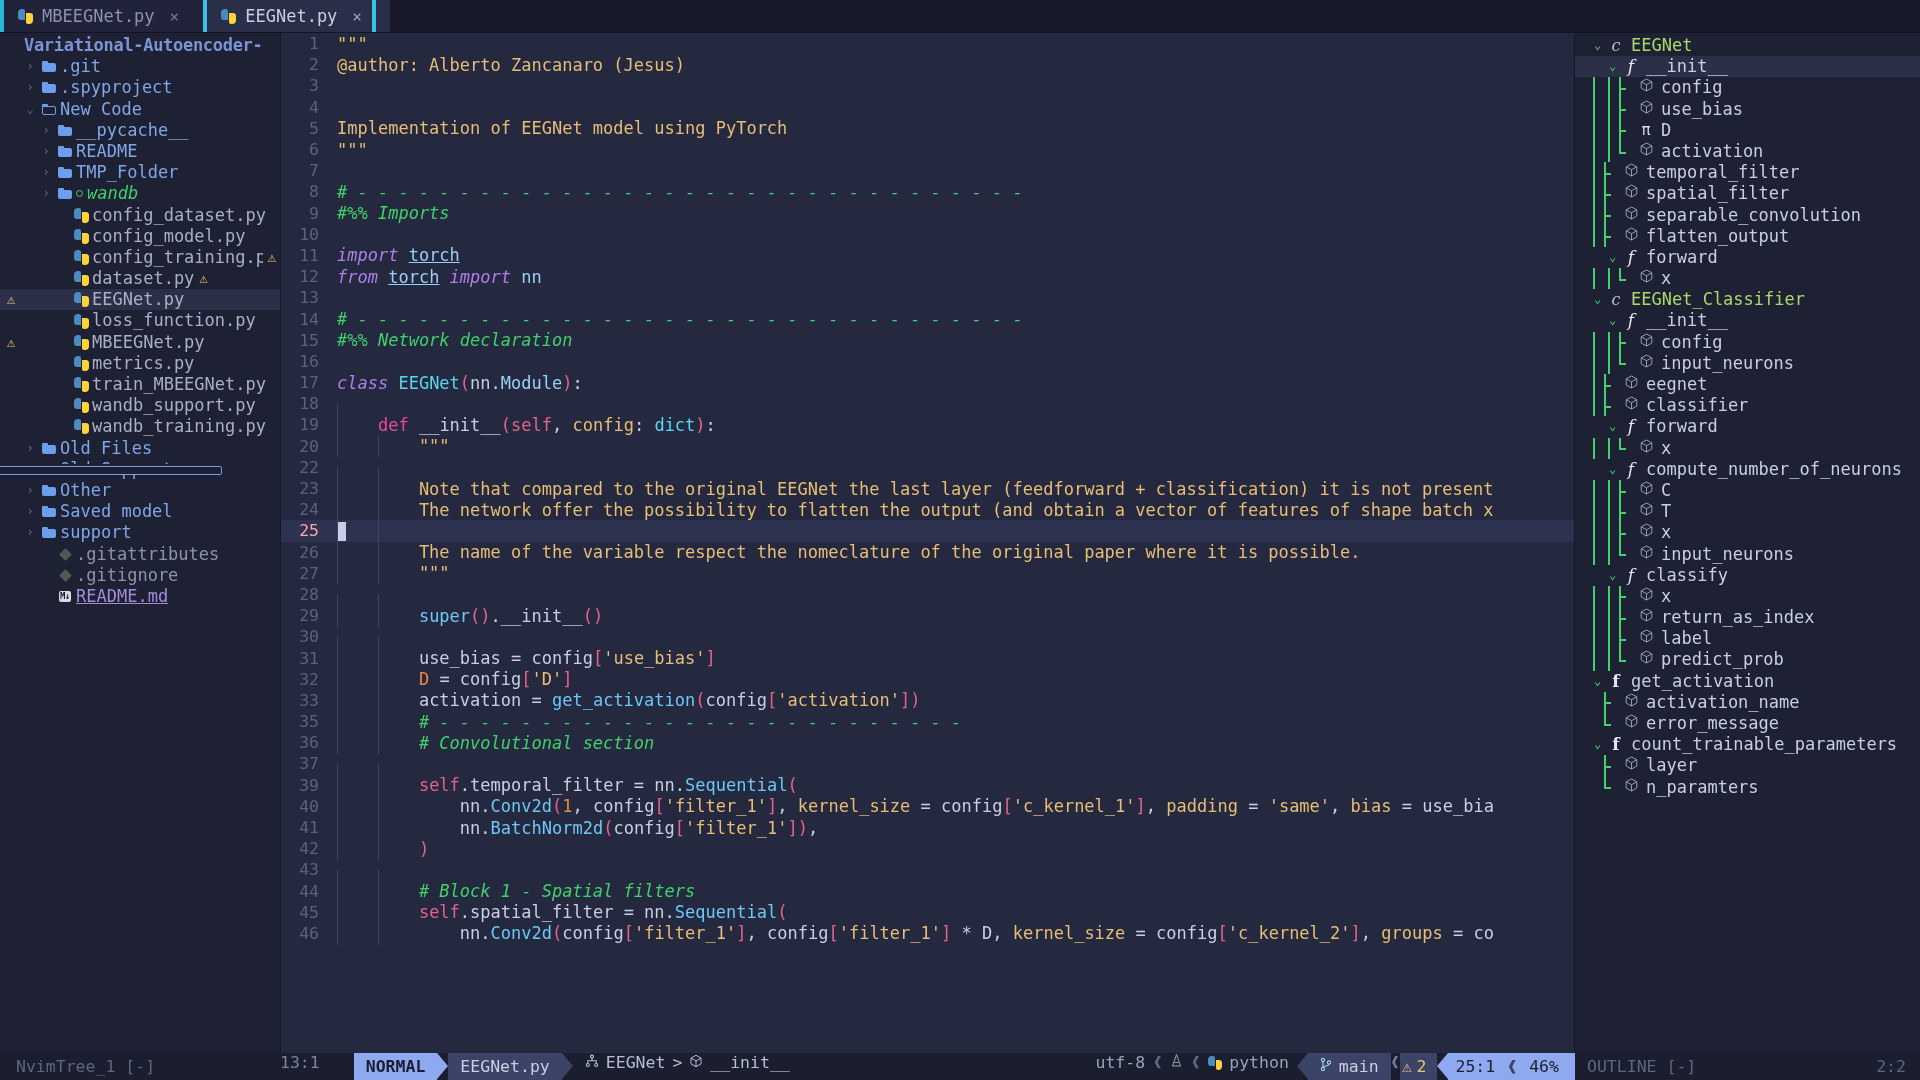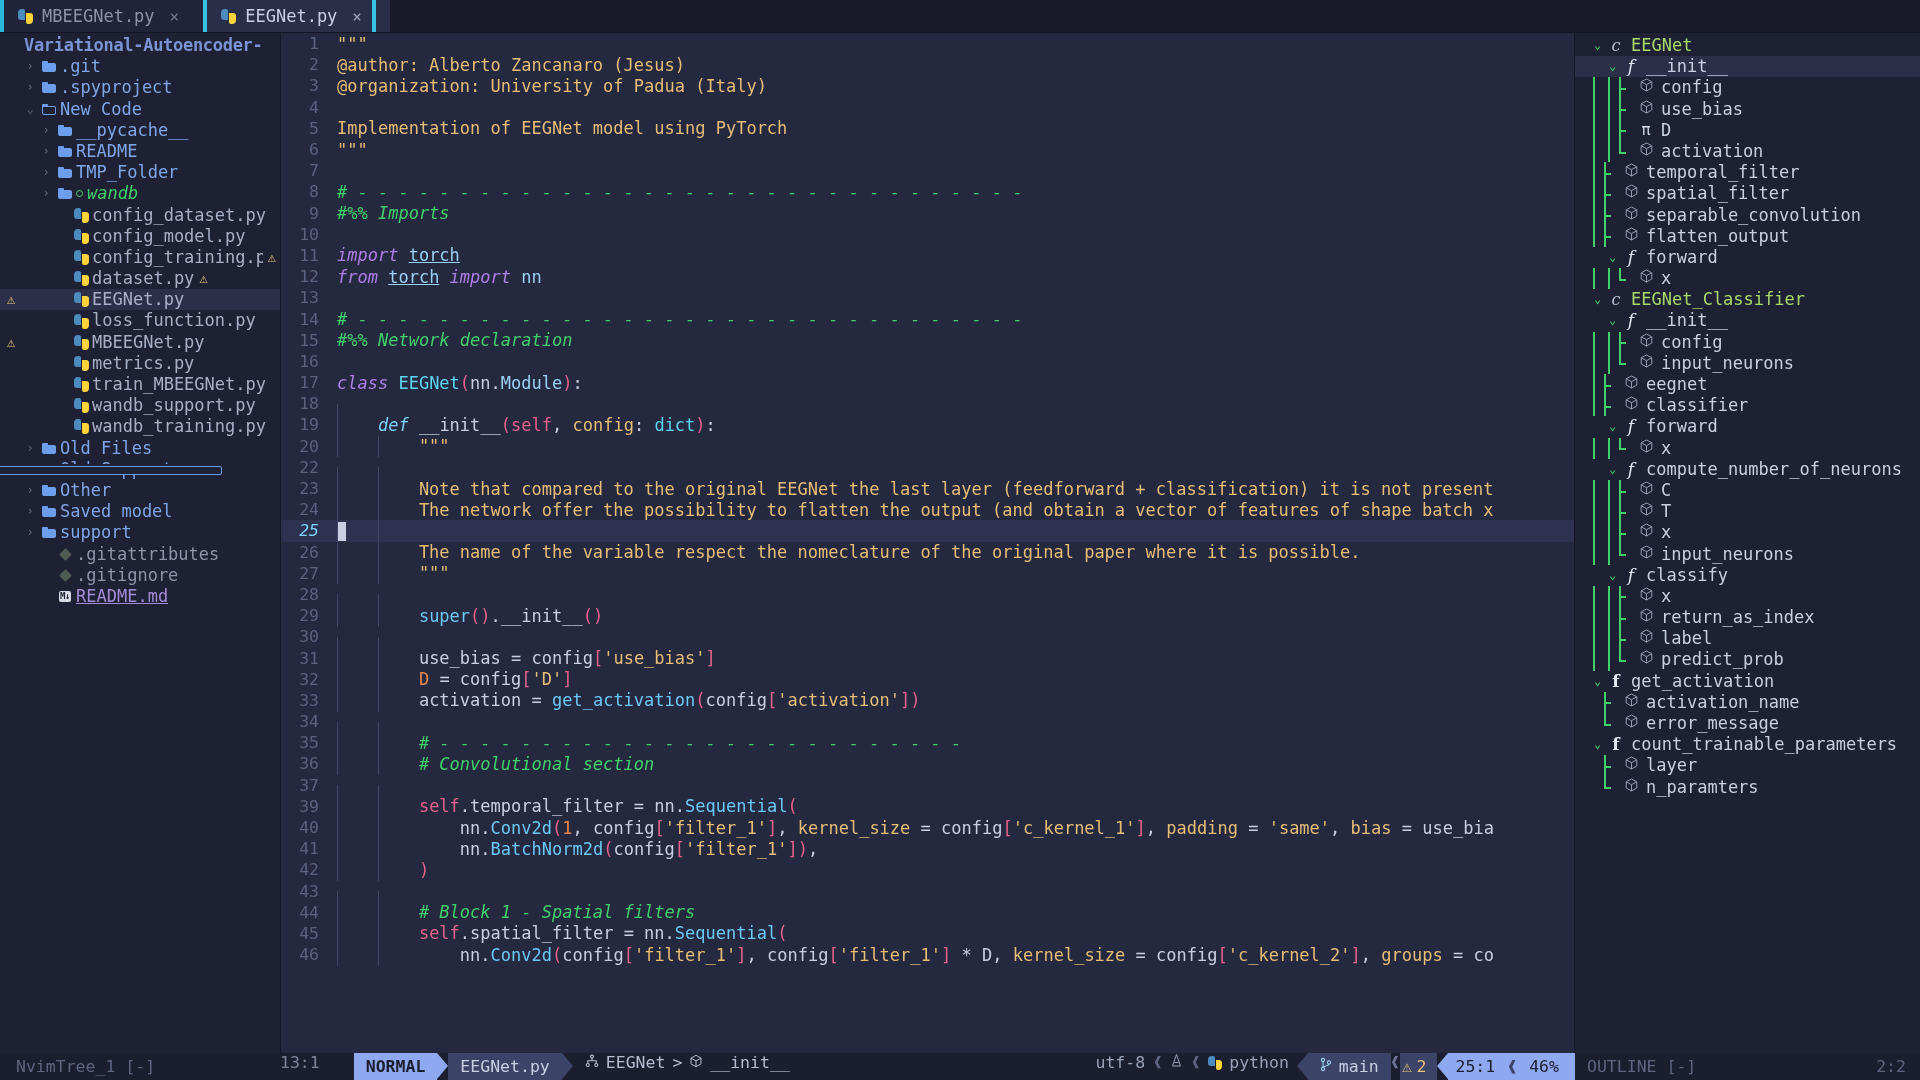--- a/index.html
+++ b/index.html
@@ -108,33 +108,33 @@
   .codeline {
     display: flex; height: 21.2px; align-items: center; white-space: pre;
     font-family: "DejaVu Sans Mono", "Liberation Mono", monospace;
     font-size: 17px;
   }
   .codeline.cursorline { background: #2c3250; }
   .lnum {
     width: 48px; min-width: 48px; text-align: right; padding-right: 10px;
     color: #5a627f; font-size: 16.5px; user-select: none;
   }
-  .codeline.cursorline .lnum { color: #7dd3fc; font-style: italic; }
+  .codeline.cursorline .lnum { color: #fca5a5; }
   .gutterpad { width: 8px; min-width: 8px; }
   .ctext { position: relative; }
   .indentguide {
     display: inline-block; width: 0; border-left: 1px solid #3f4668;
     height: 21.2px; vertical-align: top; position: absolute;
   }
 
   
   .s-str   { color: #e8bd74; }
   .s-com   { color: #41d16a; font-style: italic; }
   .s-kw    { color: #b07ee8; font-style: italic; }
-  .s-kw2   { color: #7dd3fc; font-style: italic; }
+  .s-kw2   { color: #ec4899; }
   .s-fn    { color: #6cc8f5; }
   .s-type  { color: #5bd6f0; }
   .s-self  { color: #e8618c; }
   .s-param { color: #e8bd74; }
   .s-punct { color: #e8618c; }
   .s-num   { color: #e8884a; }
   .s-op    { color: #c9cfe3; }
   .s-mod   { color: #9ad0f5; text-decoration: underline; }
   .s-attr  { color: #9ad0f5; }
   .s-plain { color: #c9cfe3; }
@@ -542,21 +542,21 @@
           </div>
         </div>
     </div>
 
     <div class="vsep"></div>
 
     <div class="editor" id="editor">
       <div id="code-lines">
           <div class="codeline"><span class="lnum">1</span><span class="gutterpad"></span><span class="ctext"><span class="s-str">"""</span></span></div>
           <div class="codeline"><span class="lnum">2</span><span class="gutterpad"></span><span class="ctext"><span class="s-str">@author: Alberto Zancanaro (Jesus)</span></span></div>
-          <div class="codeline"><span class="lnum">3</span><span class="gutterpad"></span><span class="ctext"><span class="s-str">@organization: University of Padua (Italy)</span></span></div>
+          <div class="codeline"><span class="lnum">3</span><span class="gutterpad"></span></div>
           <div class="codeline"><span class="lnum">4</span><span class="gutterpad"></span><span class="ctext"></span></div>
           <div class="codeline"><span class="lnum">5</span><span class="gutterpad"></span><span class="ctext"><span class="s-str">Implementation of EEGNet model using PyTorch</span></span></div>
           <div class="codeline"><span class="lnum">6</span><span class="gutterpad"></span><span class="ctext"><span class="s-str">"""</span></span></div>
           <div class="codeline"><span class="lnum">7</span><span class="gutterpad"></span><span class="ctext"></span></div>
           <div class="codeline"><span class="lnum">8</span><span class="gutterpad"></span><span class="ctext"><span class="s-com"># - - - - - - - - - - - - - - - - - - - - - - - - - - - - - - - - -</span></span></div>
           <div class="codeline"><span class="lnum">9</span><span class="gutterpad"></span><span class="ctext"><span class="s-com">#%% Imports</span></span></div>
           <div class="codeline"><span class="lnum">10</span><span class="gutterpad"></span><span class="ctext"></span></div>
           <div class="codeline"><span class="lnum">11</span><span class="gutterpad"></span><span class="ctext"><span class="s-kw">import </span><span class="s-mod">torch</span></span></div>
           <div class="codeline"><span class="lnum">12</span><span class="gutterpad"></span><span class="ctext"><span class="s-kw">from </span><span class="s-mod">torch</span><span class="s-kw"> import </span><span class="s-attr">nn</span></span></div>
           <div class="codeline"><span class="lnum">13</span><span class="gutterpad"></span><span class="ctext"></span></div>
@@ -572,21 +572,20 @@
           <div class="codeline"><span class="lnum">24</span><span class="gutterpad"></span><span class="ctext"><span class="indentguide" style="left: 0px;"></span><span class="indentguide" style="left: 40.8px;"></span><span class="s-str">        The network offer the possibility to flatten the output (and obtain a vector of features of shape batch x</span></span></div>
           <div class="codeline cursorline"><span class="lnum">25</span><span class="gutterpad"></span><span class="ctext"><span class="indentguide" style="left: 0px;"></span><span class="indentguide" style="left: 40.8px;"></span><span class="curblock"></span></span></div>
           <div class="codeline"><span class="lnum">26</span><span class="gutterpad"></span><span class="ctext"><span class="indentguide" style="left: 0px;"></span><span class="indentguide" style="left: 40.8px;"></span><span class="s-str">        The name of the variable respect the nomeclature of the original paper where it is possible.</span></span></div>
           <div class="codeline"><span class="lnum">27</span><span class="gutterpad"></span><span class="ctext"><span class="indentguide" style="left: 0px;"></span><span class="indentguide" style="left: 40.8px;"></span><span class="s-str">        """</span></span></div>
           <div class="codeline"><span class="lnum">28</span><span class="gutterpad"></span><span class="ctext"><span class="indentguide" style="left: 0px;"></span><span class="indentguide" style="left: 40.8px;"></span></span></div>
           <div class="codeline"><span class="lnum">29</span><span class="gutterpad"></span><span class="ctext"><span class="indentguide" style="left: 0px;"></span><span class="indentguide" style="left: 40.8px;"></span><span class="s-plain">        </span><span class="s-fn">super</span><span class="s-punct">()</span><span class="s-plain">.</span><span class="s-plain">__init__</span><span class="s-punct">()</span></span></div>
           <div class="codeline"><span class="lnum">30</span><span class="gutterpad"></span><span class="ctext"><span class="indentguide" style="left: 0px;"></span><span class="indentguide" style="left: 40.8px;"></span></span></div>
           <div class="codeline"><span class="lnum">31</span><span class="gutterpad"></span><span class="ctext"><span class="indentguide" style="left: 0px;"></span><span class="indentguide" style="left: 40.8px;"></span><span class="s-plain">        </span><span class="s-plain">use_bias</span><span class="s-op"> = </span><span class="s-plain">config</span><span class="s-punct">[</span><span class="s-str">'use_bias'</span><span class="s-punct">]</span></span></div>
           <div class="codeline"><span class="lnum">32</span><span class="gutterpad"></span><span class="ctext"><span class="indentguide" style="left: 0px;"></span><span class="indentguide" style="left: 40.8px;"></span><span class="s-plain">        </span><span class="s-num">D</span><span class="s-op"> = </span><span class="s-plain">config</span><span class="s-punct">[</span><span class="s-str">'D'</span><span class="s-punct">]</span></span></div>
           <div class="codeline"><span class="lnum">33</span><span class="gutterpad"></span><span class="ctext"><span class="indentguide" style="left: 0px;"></span><span class="indentguide" style="left: 40.8px;"></span><span class="s-plain">        </span><span class="s-plain">activation</span><span class="s-op"> = </span><span class="s-fn">get_activation</span><span class="s-punct">(</span><span class="s-plain">config</span><span class="s-punct">[</span><span class="s-str">'activation'</span><span class="s-punct">])</span></span></div>
-          <div class="codeline"><span class="lnum">34</span><span class="gutterpad"></span><span class="ctext"><span class="indentguide" style="left: 0px;"></span><span class="indentguide" style="left: 40.8px;"></span></span></div>
           <div class="codeline"><span class="lnum">35</span><span class="gutterpad"></span><span class="ctext"><span class="indentguide" style="left: 0px;"></span><span class="indentguide" style="left: 40.8px;"></span><span class="s-com">        # - - - - - - - - - - - - - - - - - - - - - - - - - -</span></span></div>
           <div class="codeline"><span class="lnum">36</span><span class="gutterpad"></span><span class="ctext"><span class="indentguide" style="left: 0px;"></span><span class="indentguide" style="left: 40.8px;"></span><span class="s-com">        # Convolutional section</span></span></div>
           <div class="codeline"><span class="lnum">37</span><span class="gutterpad"></span><span class="ctext"><span class="indentguide" style="left: 0px;"></span><span class="indentguide" style="left: 40.8px;"></span></span></div>
           <div class="codeline"><span class="lnum">39</span><span class="gutterpad"></span><span class="ctext"><span class="indentguide" style="left: 0px;"></span><span class="indentguide" style="left: 40.8px;"></span><span class="s-plain">        </span><span class="s-self">self</span><span class="s-plain">.</span><span class="s-plain">temporal_filter</span><span class="s-op"> = </span><span class="s-plain">nn</span><span class="s-plain">.</span><span class="s-fn">Sequential</span><span class="s-punct">(</span></span></div>
           <div class="codeline"><span class="lnum">40</span><span class="gutterpad"></span><span class="ctext"><span class="indentguide" style="left: 0px;"></span><span class="indentguide" style="left: 40.8px;"></span><span class="s-plain">            </span><span class="s-plain">nn</span><span class="s-plain">.</span><span class="s-fn">Conv2d</span><span class="s-punct">(</span><span class="s-num">1</span><span class="s-plain">, </span><span class="s-plain">config</span><span class="s-punct">[</span><span class="s-str">'filter_1'</span><span class="s-punct">]</span><span class="s-plain">, </span><span class="s-param">kernel_size</span><span class="s-op"> = </span><span class="s-plain">config</span><span class="s-punct">[</span><span class="s-str">'c_kernel_1'</span><span class="s-punct">]</span><span class="s-plain">, </span><span class="s-param">padding</span><span class="s-op"> = </span><span class="s-str">'same'</span><span class="s-plain">, </span><span class="s-param">bias</span><span class="s-op"> = </span><span class="s-plain">use_bia</span></span></div>
           <div class="codeline"><span class="lnum">41</span><span class="gutterpad"></span><span class="ctext"><span class="indentguide" style="left: 0px;"></span><span class="indentguide" style="left: 40.8px;"></span><span class="s-plain">            </span><span class="s-plain">nn</span><span class="s-plain">.</span><span class="s-fn">BatchNorm2d</span><span class="s-punct">(</span><span class="s-plain">config</span><span class="s-punct">[</span><span class="s-str">'filter_1'</span><span class="s-punct">])</span><span class="s-plain">,</span></span></div>
           <div class="codeline"><span class="lnum">42</span><span class="gutterpad"></span><span class="ctext"><span class="indentguide" style="left: 0px;"></span><span class="indentguide" style="left: 40.8px;"></span><span class="s-plain">        </span><span class="s-punct">)</span></span></div>
           <div class="codeline"><span class="lnum">43</span><span class="gutterpad"></span><span class="ctext"><span class="indentguide" style="left: 0px;"></span><span class="indentguide" style="left: 40.8px;"></span></span></div>
           <div class="codeline"><span class="lnum">44</span><span class="gutterpad"></span><span class="ctext"><span class="indentguide" style="left: 0px;"></span><span class="indentguide" style="left: 40.8px;"></span><span class="s-com">        # Block 1 - Spatial filters</span></span></div>
           <div class="codeline"><span class="lnum">45</span><span class="gutterpad"></span><span class="ctext"><span class="indentguide" style="left: 0px;"></span><span class="indentguide" style="left: 40.8px;"></span><span class="s-plain">        </span><span class="s-self">self</span><span class="s-plain">.</span><span class="s-plain">spatial_filter</span><span class="s-op"> = </span><span class="s-plain">nn</span><span class="s-plain">.</span><span class="s-fn">Sequential</span><span class="s-punct">(</span></span></div>

